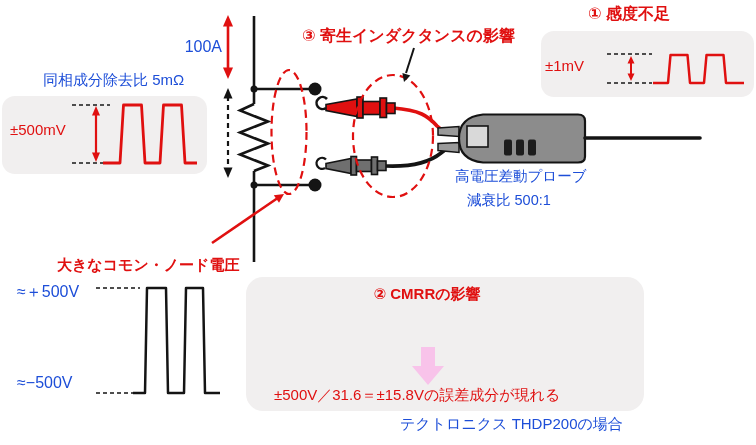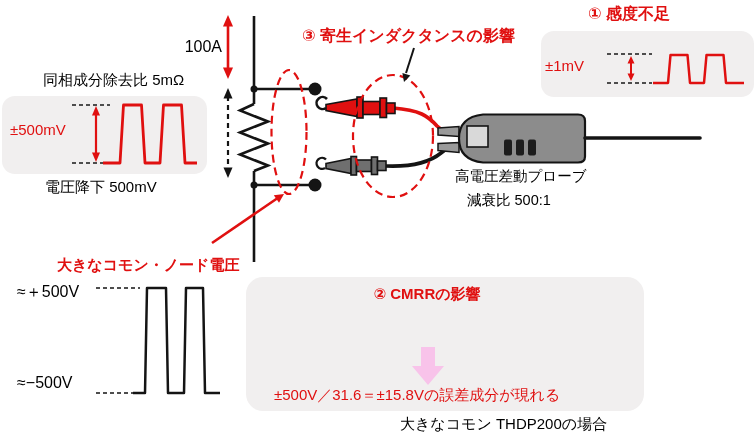--- a/index.html
+++ b/index.html
@@ -2,21 +2,21 @@
 <html><head>
 <meta charset="utf-8">
 <style>
   html,body{margin:0;padding:0;background:#fff;}
   .stage{
     position:relative;width:756px;height:445px;overflow:hidden;background:#fff;
     font-family:"Liberation Sans","DejaVu Sans",sans-serif;
   }
   .panel{position:absolute;background:#f1efef;border-radius:13px;}
   .art{position:absolute;left:0;top:0;}
-  .lbl{position:absolute;white-space:nowrap;color:#000000;line-height:1.15;}
+  .lbl{position:absolute;white-space:nowrap;color:#1d4ed8;line-height:1.15;}
   .red{color:#e01010;}
   .bold{font-weight:700;}
   .s15{font-size:15px;}
   .s16{font-size:16px;}
   .s14{font-size:14.5px;}
   .center{text-align:center;}
 </style>
 </head>
 <body>
 
@@ -133,31 +133,30 @@
       <line x1="212" y1="243" x2="277" y2="198.5" stroke="#e01010" stroke-width="2.6"></line>
       <polygon points="284,194 279,202.8 273.8,195.2"></polygon>
     </g>
 
     <polygon points="421,347 435,347 435,366 444,366 428,385 412,366 421,366" fill="#f8c3ea"></polygon>
   </svg>
 
   <div class="lbl s16" style="left:168px;top:38px;width:54px;text-align:right;">100A</div>
   <div class="lbl s15" style="left:43px;top:71px;">同相成分除去比 5mΩ</div>
   <div class="lbl s15 red" style="left:10px;top:121px;">±500mV</div>
-  <div class="lbl s15" style="left:45px;top:178px;">電圧降下 500mV</div>
 
   <div class="lbl s16 red bold" style="left:588px;top:5px;">① 感度不足</div>
   <div class="lbl s15 red" style="left:545px;top:57px;">±1mV</div>
 
   <div class="lbl s14" style="left:455px;top:168px;">高電圧差動プローブ</div>
 
   <div class="lbl s16 red bold" style="left:302px;top:27px;">③ 寄生インダクタンスの影響</div>
   <div class="lbl s14" style="left:467px;top:184px;margin-top:8px;">減衰比 500:1</div>
 
   <div class="lbl s15 red bold" style="left:57px;top:256px;">大きなコモン・ノード電圧</div>
   <div class="lbl s16" style="left:17px;top:283px;">≈＋500V</div>
   <div class="lbl s16" style="left:17px;top:374px;">≈−500V</div>
 
   <div class="lbl s15 red bold center" style="left:246px;top:285px;width:362px;">② CMRRの影響</div>
   <div class="lbl s15 red" style="left:274px;top:386px;">±500V／31.6＝±15.8Vの誤差成分が現れる</div>
-  <div class="lbl s15" style="left:400px;top:415px;">大きなコモン THDP200の場合</div>
+  <div class="lbl s15" style="left:400px;top:415px;">テクトロニクス THDP200の場合</div>
 
 </div>
 
 </body></html>

